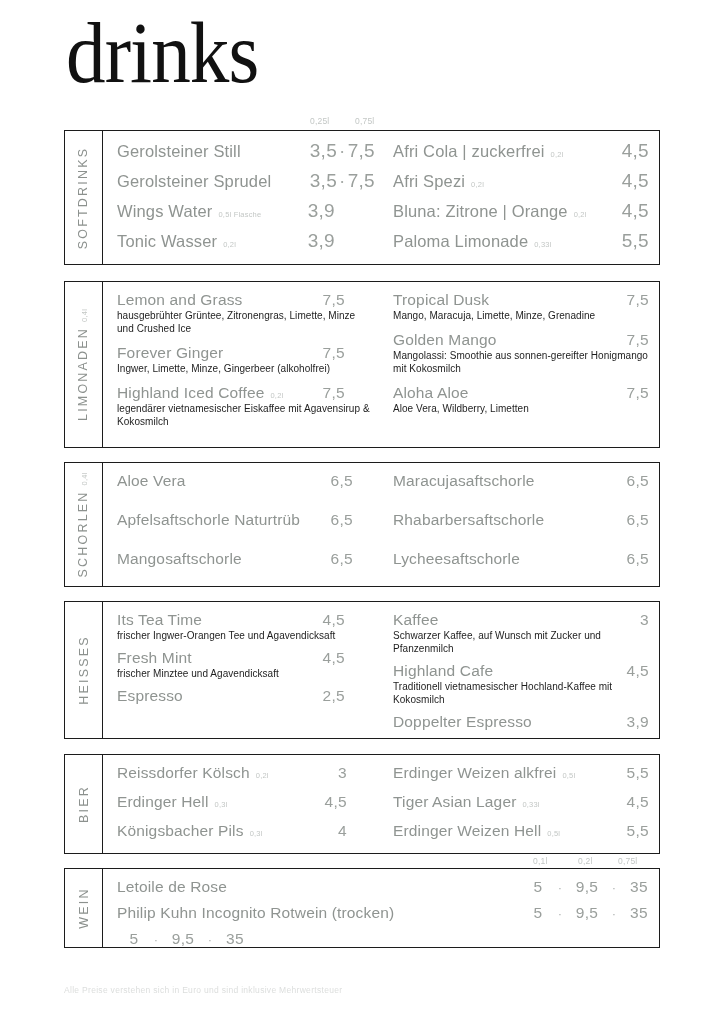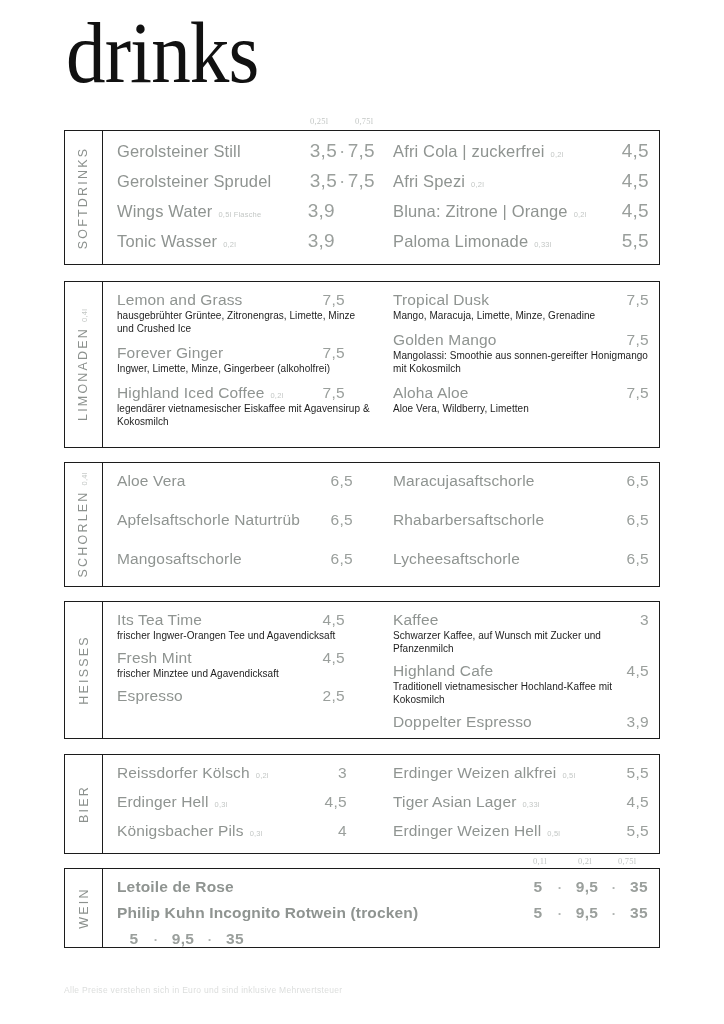--- a/index.html
+++ b/index.html
@@ -39,21 +39,20 @@
     transform-origin: left top;
   }
 
   
   .vol-header {
     position: absolute;
     font-size: 8.5px;
     color: #c3c7c5;
     letter-spacing: 0.2px;
     white-space: nowrap;
-    font-family: Liberation Serif, serif;
   }
 
   
   .section {
     position: absolute;
     left: 64px;
     width: 596px;
     box-sizing: border-box;
     border: 1.6px solid #1c1c1c;
     background: #fff;
@@ -150,21 +149,21 @@
 
   .sec-lim .entry       { margin-bottom: 9px; }
   .sec-lim .entry:last-child { margin-bottom: 0; }
 
   .sec-schorlen .item   { height: 39px; }
 
   .sec-heiss .entry     { margin-bottom: 7px; }
   .sec-heiss .entry:last-child { margin-bottom: 0; }
 
   .sec-bier .item       { height: 29px; }
-  .sec-wein .item       { height: 26px; font-weight: bold; }
+  .sec-wein .item       { height: 26px; }
 
   
   .wine-prices {
     display: flex;
     align-items: baseline;
     font-size: 15.5px;
     color: #9a9f9c;
     letter-spacing: 0.3px;
   }
   .wine-prices span.p {

